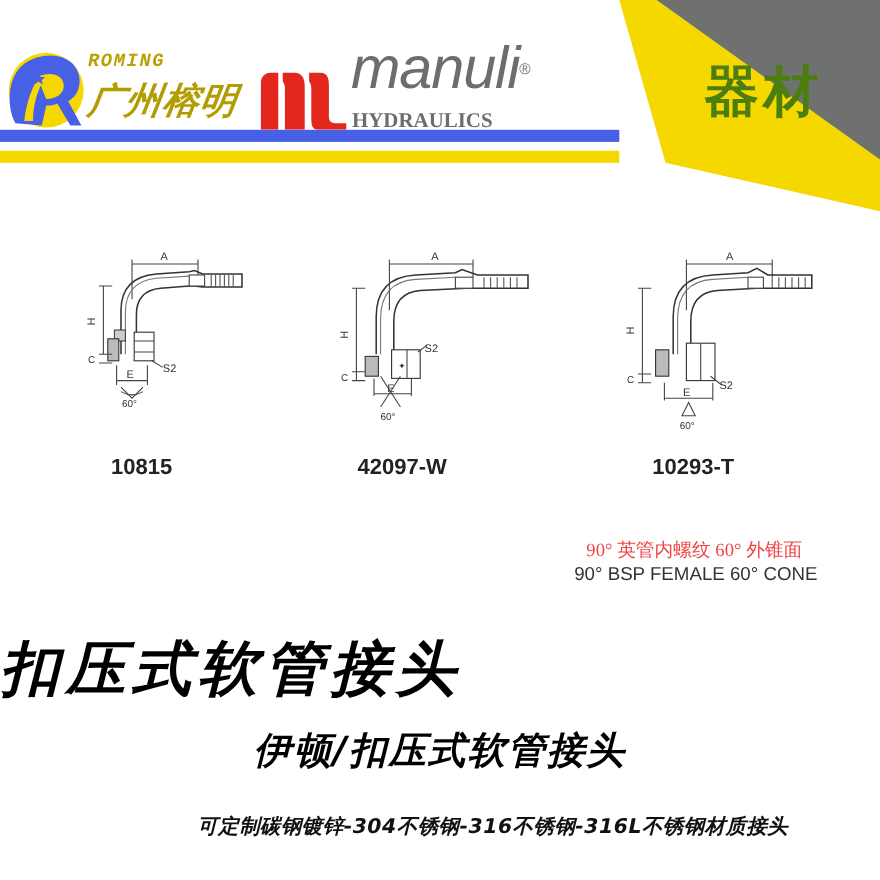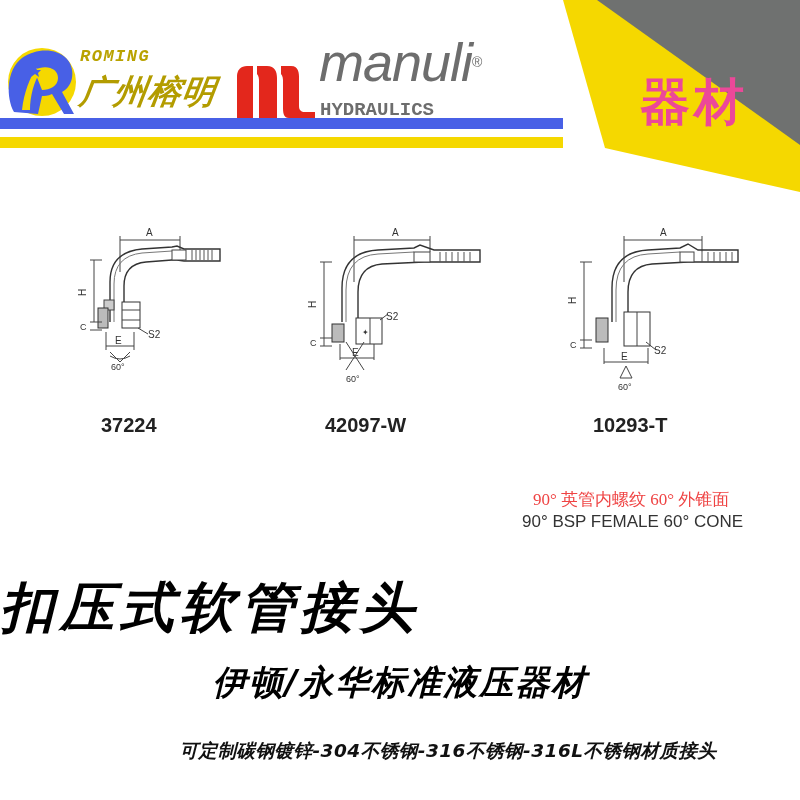--- a/index.html
+++ b/index.html
@@ -14,28 +14,28 @@
   .logo-roming { left:4px; top:46px; width:230px; height:72px; }
   .roming-word { left:80px; top:47px; font-family:Liberation Mono, monospace; font-weight:bold;
                  font-style:italic; font-size:17px; letter-spacing:1.5px; color:#b9a200; }
   .roming-cn { left:80px; top:70px; font-family:"DejaVu Sans", sans-serif; font-weight:bold;
                font-style:italic; font-size:33px; letter-spacing:1px; color:#b39c00; transform:skewX(-8deg); }
 
   .manuli-mark { left:237px; top:66px; width:78px; height:52px; }
   .manuli-word { left:319px; top:35px; font-family:"Liberation Sans", sans-serif; font-style:italic;
                  font-size:54px; color:#6d6d6d; letter-spacing:-1px; line-height:54px; }
   .manuli-reg { left:472px; top:54px; font-family:"Liberation Sans", sans-serif; font-size:14px; color:#6d6d6d; }
-  .manuli-sub { left:320px; top:99px; font-family:Liberation Mono, monospace; font-weight:bold;
+  .manuli-sub { left:320px; top:99px; font-family:Liberation Serif, serif; font-weight:bold;
                 font-size:19px; color:#6d6d6d; letter-spacing:0px; }
 
   .stripe-blue { left:0; top:118px; width:563px; height:11px; background:#4860e6; }
   .stripe-yellow { left:0; top:137px; width:563px; height:11px; background:#f5d800; }
 
-  .corner-title { left:640px; top:69px; font-family:Liberation Serif, serif; font-weight:bold;
-                  font-size:50px; color:#ec4899; letter-spacing:4px; }
+  .corner-title { left:640px; top:50px; font-family:Liberation Serif, serif; font-weight:bold;
+                  font-size:50px; color:#4d7c0f; letter-spacing:4px; }
 
   
   .drawing { width:200px; height:170px; }
   .code-label { font-family:"Liberation Sans", sans-serif; font-weight:bold; font-size:20px; color:#222; }
 
   .spec-cn { left:533px; top:488px; font-family:Liberation Serif, serif; font-size:17px; color:#ef4444; }
   .spec-en { left:522px; top:512px; font-family:"Liberation Sans", sans-serif; font-size:17px; color:#333; }
 
   .title-main { left:0; width:800px; top:572px; text-align:left; font-family:"DejaVu Sans", sans-serif;
                 font-weight:bold; font-style:italic; font-size:54px; letter-spacing:6px; color:#000; }
@@ -106,21 +106,21 @@
   <line x1="34" y1="110" x2="34" y2="128"></line>
   <line x1="62" y1="110" x2="62" y2="128"></line>
   <line x1="34" y1="124" x2="62" y2="124"></line>
   <text x="43" y="122" font-family="Liberation Sans, sans-serif" font-size="10" fill="#333" stroke="none">E</text>
   <line x1="66" y1="106" x2="76" y2="112"></line>
   <text x="76" y="116" font-family="Liberation Sans, sans-serif" font-size="10" fill="#333" stroke="none">S2</text>
   <path d="M38,130 L48,140 L58,130"></path>
   <path d="M38,134 Q48,140 58,134"></path>
   <text x="39" y="148" font-family="Liberation Sans, sans-serif" font-size="9" fill="#333" stroke="none">60°</text>
 </svg>
-<div class="abs code-label" style="left:101px; top:414px;">37224</div>
+<div class="abs code-label" style="left:101px; top:414px;">10815</div>
 
 <svg class="abs drawing" style="left:302px; top:222px;" viewBox="0 0 200 170" fill="none" stroke="#444" stroke-width="1">
   <line x1="52" y1="18" x2="128" y2="18"></line>
   <line x1="52" y1="14" x2="52" y2="60"></line>
   <line x1="128" y1="14" x2="128" y2="30"></line>
   <text x="90" y="14" font-family="Liberation Sans, sans-serif" font-size="10" fill="#333" stroke="none">A</text>
   <path d="M40,100 L40,66 Q40,30 76,28 L112,26 L118,23 L132,28 L178,28 L178,40 L132,40 L122,40 L80,42 Q56,44 56,70 L56,100" stroke="#333" stroke-width="1.4"></path>
   <path d="M44,100 L44,68 Q44,34 76,32 L112,30" stroke="#777"></path>
   <rect x="112" y="30" width="16" height="10" fill="#fff"></rect>
   <g stroke="#555">
@@ -186,14 +186,14 @@
   <text x="92" y="132" font-family="Liberation Sans, sans-serif" font-size="10" fill="#333" stroke="none">S2</text>
   <polygon points="64,144 58,156 70,156"></polygon>
   <text x="56" y="168" font-family="Liberation Sans, sans-serif" font-size="9" fill="#333" stroke="none">60°</text>
 </svg>
 <div class="abs code-label" style="left:593px; top:414px;">10293-T</div>
 
 <div class="abs spec-cn">90° 英管内螺纹 60° 外锥面</div>
 <div class="abs spec-en">90° BSP FEMALE 60° CONE</div>
 
 <div class="abs title-main">扣压式软管接头</div>
-<div class="abs title-sub">伊顿/永华标准液压器材</div>
+<div class="abs title-sub">伊顿/扣压式软管接头</div>
 <div class="abs title-note">可定制碳钢镀锌-304不锈钢-316不锈钢-316L不锈钢材质接头</div>
 
 </body></html>

